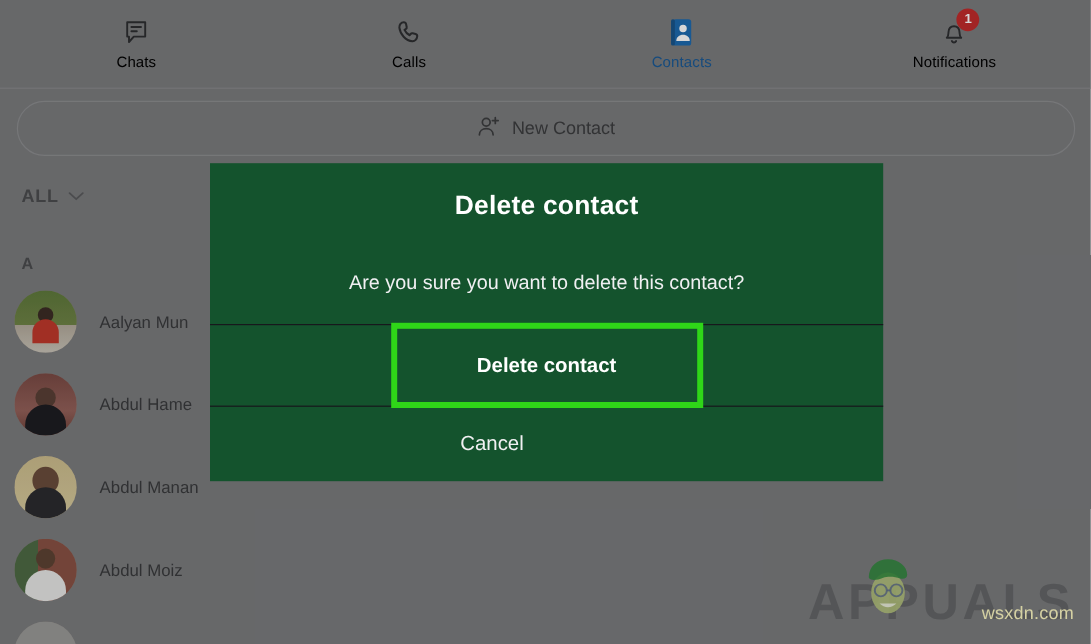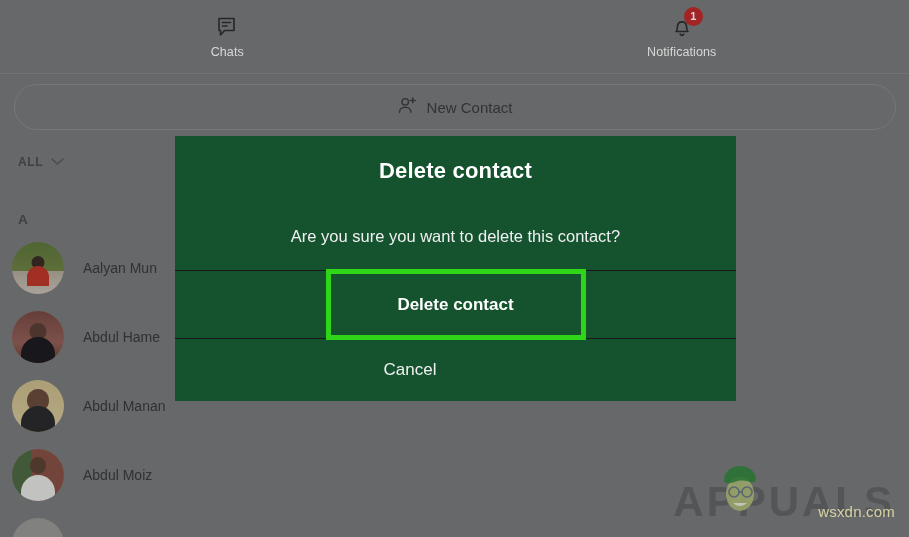--- a/index.html
+++ b/index.html
@@ -43,21 +43,21 @@
   }
   .nav-icon {
     height: 26px;
     display: flex;
     align-items: center;
     justify-content: center;
     position: relative;
   }
   .nav-label {
     font-size: 12.5px;
-    color: #ffffff;
+    color: #000000;
     letter-spacing: .1px;
   }
   .nav-item.active .nav-label { color: #1b5a96; }
 
   .badge {
     position: absolute;
     top: -7px;
     left: 14px;
     width: 19px; height: 19px;
     border-radius: 50%;
@@ -95,21 +95,21 @@
   }
 
   
   #filter {
     position: absolute;
     left: 18px; top: 155px;
     display: flex;
     align-items: center;
     gap: 7px;
     color: #4c4d4f;
-    font-size: 12px;
+    font-size: 15px;
     font-weight: bold;
     letter-spacing: .6px;
   }
 
   
   #list {
     position: absolute;
     left: 0; top: 205px;
     width: 520px;
   }
@@ -268,21 +268,40 @@
       <span class="nav-icon">
         <svg width="24" height="24" viewBox="0 0 24 24" fill="none" stroke="#2e2f31" stroke-width="1.6" stroke-linecap="round" stroke-linejoin="round">
           <path d="M4 3.5h15v12H9.5L5.5 20v-4.5H4z"></path>
           <line x1="7.5" y1="7.5" x2="15.5" y2="7.5"></line>
           <line x1="7.5" y1="11" x2="12" y2="11"></line>
         </svg>
       </span>
       <span class="nav-label">Chats</span>
     </div>
 
-
+    <div class="nav-item">
+      <span class="nav-icon">
+        <svg width="24" height="24" viewBox="0 0 24 24" fill="none" stroke="#2e2f31" stroke-width="1.7" stroke-linecap="round" stroke-linejoin="round">
+          <path d="M7.5 3.5c1.2 0 1.7.6 1.9 1.6l.5 2.4c.2.9-.1 1.4-.8 1.8l-1 .6c.9 2 2.3 3.5 4.3 4.5l.7-1c.5-.7 1-.9 1.8-.7l2.4.6c1 .25 1.5.8 1.4 1.9-.2 2.3-2 4.3-4 4.2C9 19 4.5 13.5 3.8 8 3.6 5.6 5.2 3.5 7.5 3.5z"></path>
+        </svg>
+      </span>
+      <span class="nav-label">Calls</span>
+    </div>
+
+    <div class="nav-item active">
+      <span class="nav-icon">
+        <svg width="24" height="26" viewBox="0 0 24 26">
+          <rect x="5" y="2" width="15" height="22" rx="2.2" fill="#1d6ab0"></rect>
+          <rect x="3.2" y="2" width="3.2" height="22" rx="1.4" fill="#18558c"></rect>
+          <circle cx="13.2" cy="9.8" r="3.1" fill="#ffffff"></circle>
+          <path d="M7.6 20.2c0-3.3 2.5-5.2 5.6-5.2s5.6 1.9 5.6 5.2z" fill="#ffffff"></path>
+        </svg>
+      </span>
+      <span class="nav-label">Contacts</span>
+    </div>
 
     <div class="nav-item">
       <span class="nav-icon">
         <svg width="24" height="24" viewBox="0 0 24 24" fill="none" stroke="#2e2f31" stroke-width="1.6" stroke-linecap="round" stroke-linejoin="round">
           <path d="M6 16.5c1.4-1.2 1.3-2.6 1.4-4.6.15-3 1.7-5 4.6-5s4.45 2 4.6 5c.1 2 0 3.4 1.4 4.6z"></path>
           <path d="M10.2 19.2c.4.8 1 1.2 1.8 1.2s1.4-.4 1.8-1.2"></path>
         </svg>
         <span class="badge">1</span>
       </span>
       <span class="nav-label">Notifications</span>

